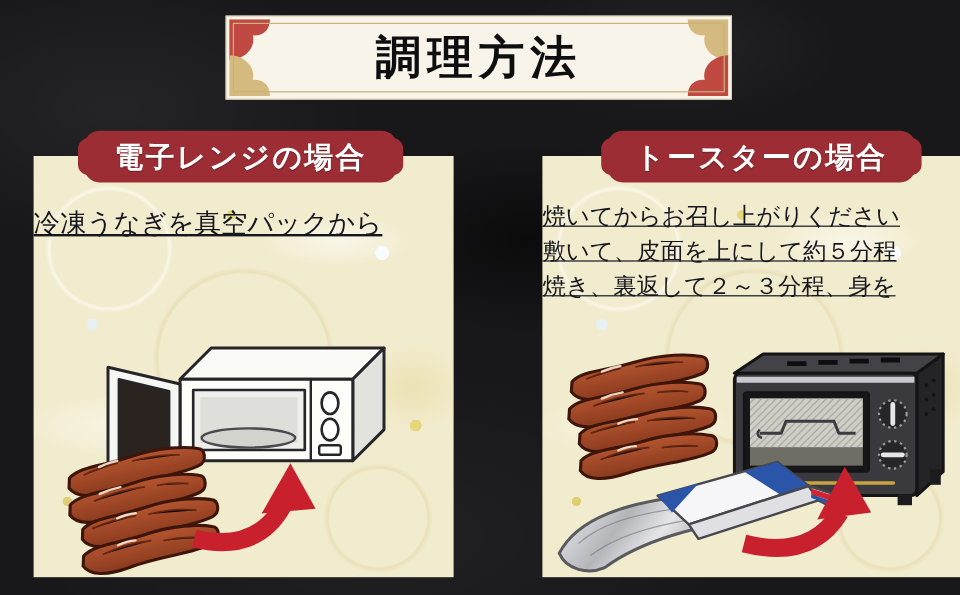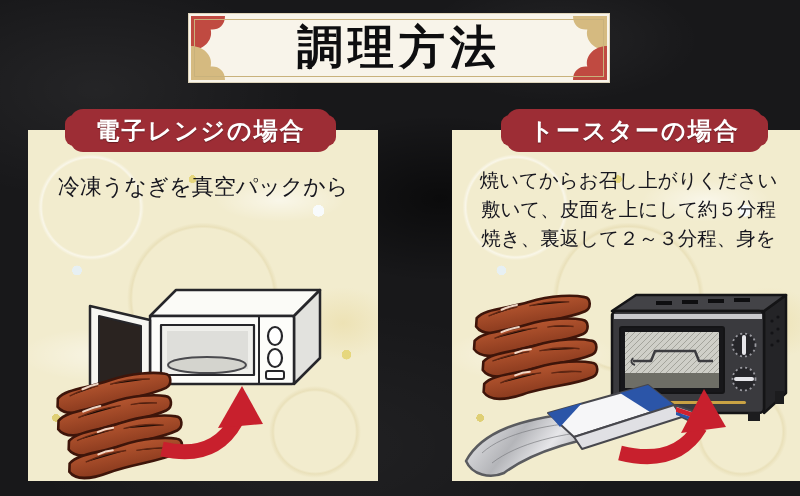--- a/index.html
+++ b/index.html
@@ -17,21 +17,21 @@
   
   .banner{
     position:absolute;left:188px;top:13px;width:422px;height:70px;
     background:#f8f4ea;border:1px solid #ded4ba;box-sizing:border-box;
   }
   .banner-frame{
     position:absolute;inset:5px;border:1px solid #c9b27c;pointer-events:none;
   }
   .banner-title{
     position:absolute;inset:0;display:flex;align-items:center;justify-content:center;
-    font-size:46px;font-weight:700;letter-spacing:5px;color:#0e0e10;
+    font-size:38px;font-weight:700;letter-spacing:5px;color:#0e0e10;
   }
   .corner{position:absolute;width:34px;height:34px;}
   .corner.tl{left:2px;top:2px;}
   .corner.tr{right:2px;top:2px;transform:scaleX(-1);}
   .corner.bl{left:2px;bottom:2px;transform:scaleY(-1);}
   .corner.br{right:2px;bottom:2px;transform:scale(-1,-1);}
   
   .panel{
     position:absolute;top:130px;height:351px;
     background-color:#f2ecce;
@@ -61,21 +61,21 @@
     background:#9d2d35;border-radius:9px;
   }
   .ribbon span{
     position:relative;color:#fff;font-size:24px;font-weight:600;letter-spacing:2px;
     text-shadow:0 1px 1px rgba(0,0,0,.35);
   }
   .panel.left .ribbon{left:42px;width:261px;}
   .panel.right .ribbon{left:54px;width:257px;}
   
   .panel-text{
-    text-align:center;color:#16161e;font-weight:500;
+    color:#16161e;font-weight:500;text-decoration:underline;
   }
   .panel.left .panel-text{margin-top:40px;font-size:22px;line-height:1.5;}
   .panel.right .panel-text{margin-top:37px;font-size:19.5px;line-height:1.48;}
   .panel-text span{display:block;}
   
   .illus{position:absolute;left:0;bottom:0;width:100%;height:200px;}
   .illus svg{display:block;width:100%;height:100%;}
 </style>
 </head>
 <body>

